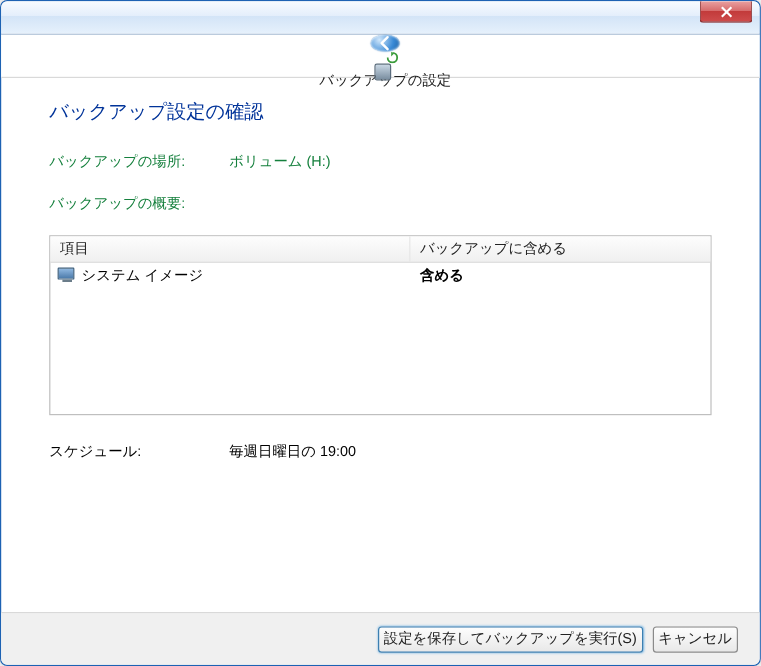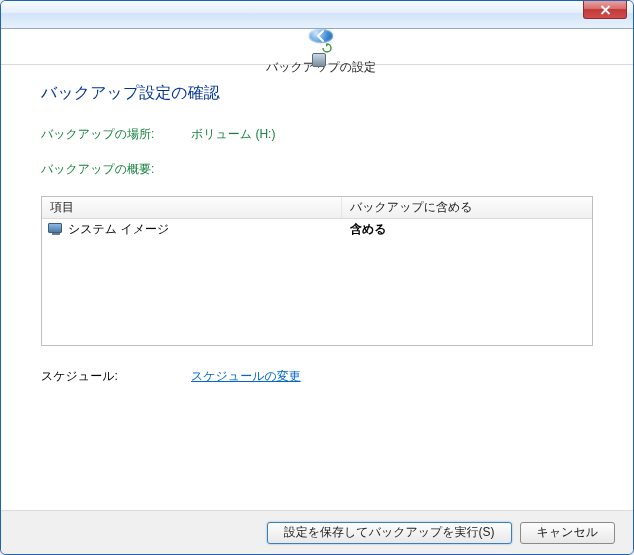--- a/index.html
+++ b/index.html
@@ -164,21 +164,21 @@
   border-top: 1px solid #d9d9d9;
   display: flex;
   align-items: center;
   justify-content: flex-end;
   padding-right: 18px;
   gap: 8px;
   border-radius: 0 0 5px 5px;
 }
 .btn {
   height: 22px;
-  padding: 0 16px;
+  padding: 0 4px;
   background: linear-gradient(to bottom, #fdfdfd, #e8e8e8);
   border: 1px solid #8a8a8a;
   border-radius: 3px;
   font-size: 12px;
   font-family: inherit;
   cursor: pointer;
   color: #222;
 }
 .btn.primary {
   border: 1px solid #3c7fb1;
@@ -237,21 +237,21 @@
             <div class="stand"></div>
           </div>
           <span>システム イメージ</span>
         </div>
         <div class="col2">含める</div>
       </div>
     </div>
 
     <div class="schedule-row">
       <div class="label">スケジュール:</div>
-      <span class="link">スケジュールの変更</span>
+      <span class="value">毎週日曜日の 19:00</span>
     </div>
 
   </div>
 
   <div class="footer">
     <button class="btn primary">設定を保存してバックアップを実行(S)</button>
     <button class="btn">キャンセル</button>
   </div>
 </div>
 

